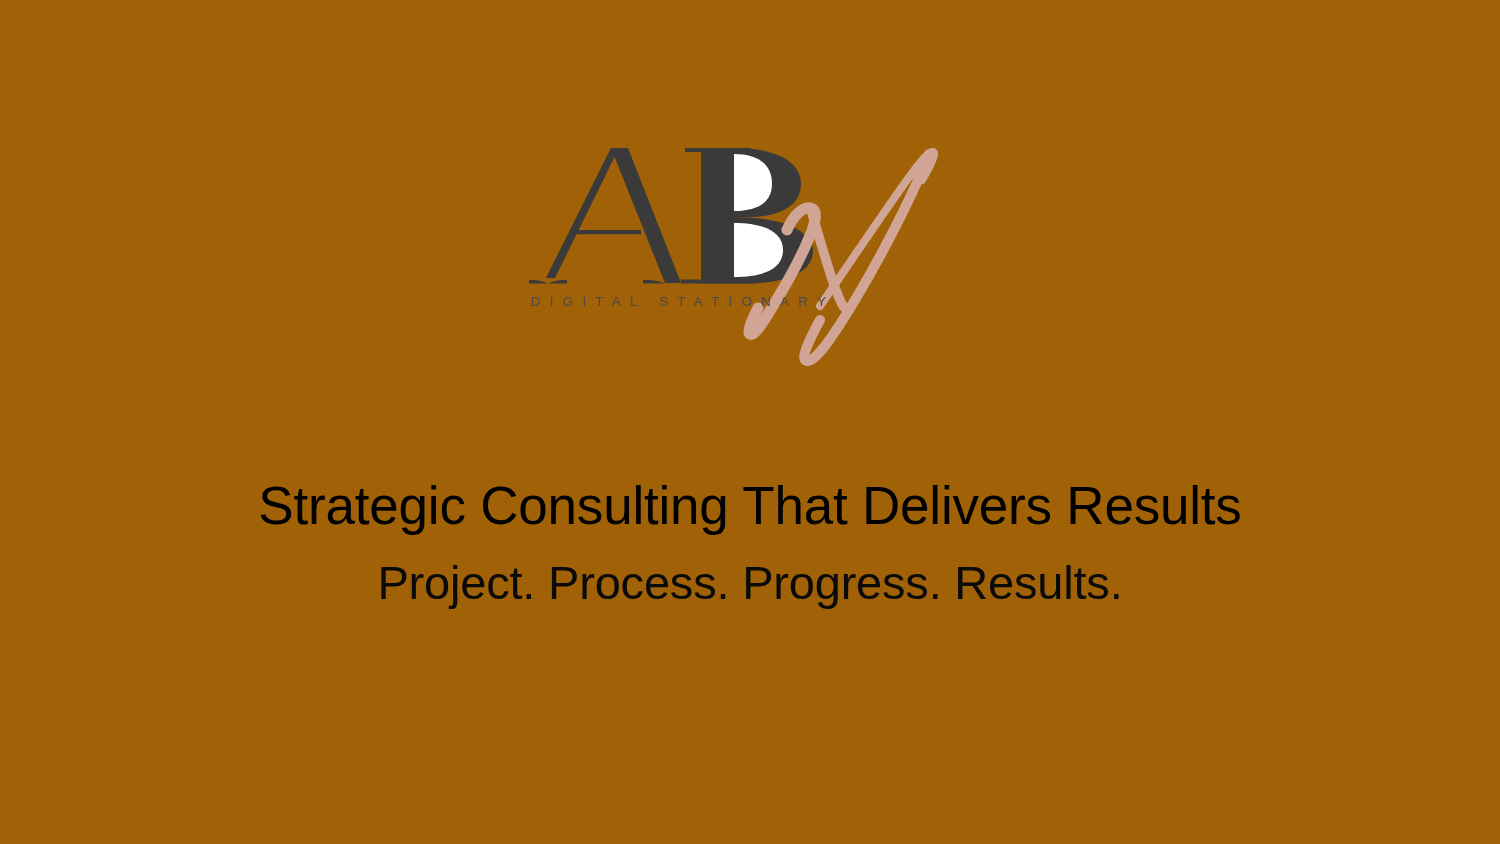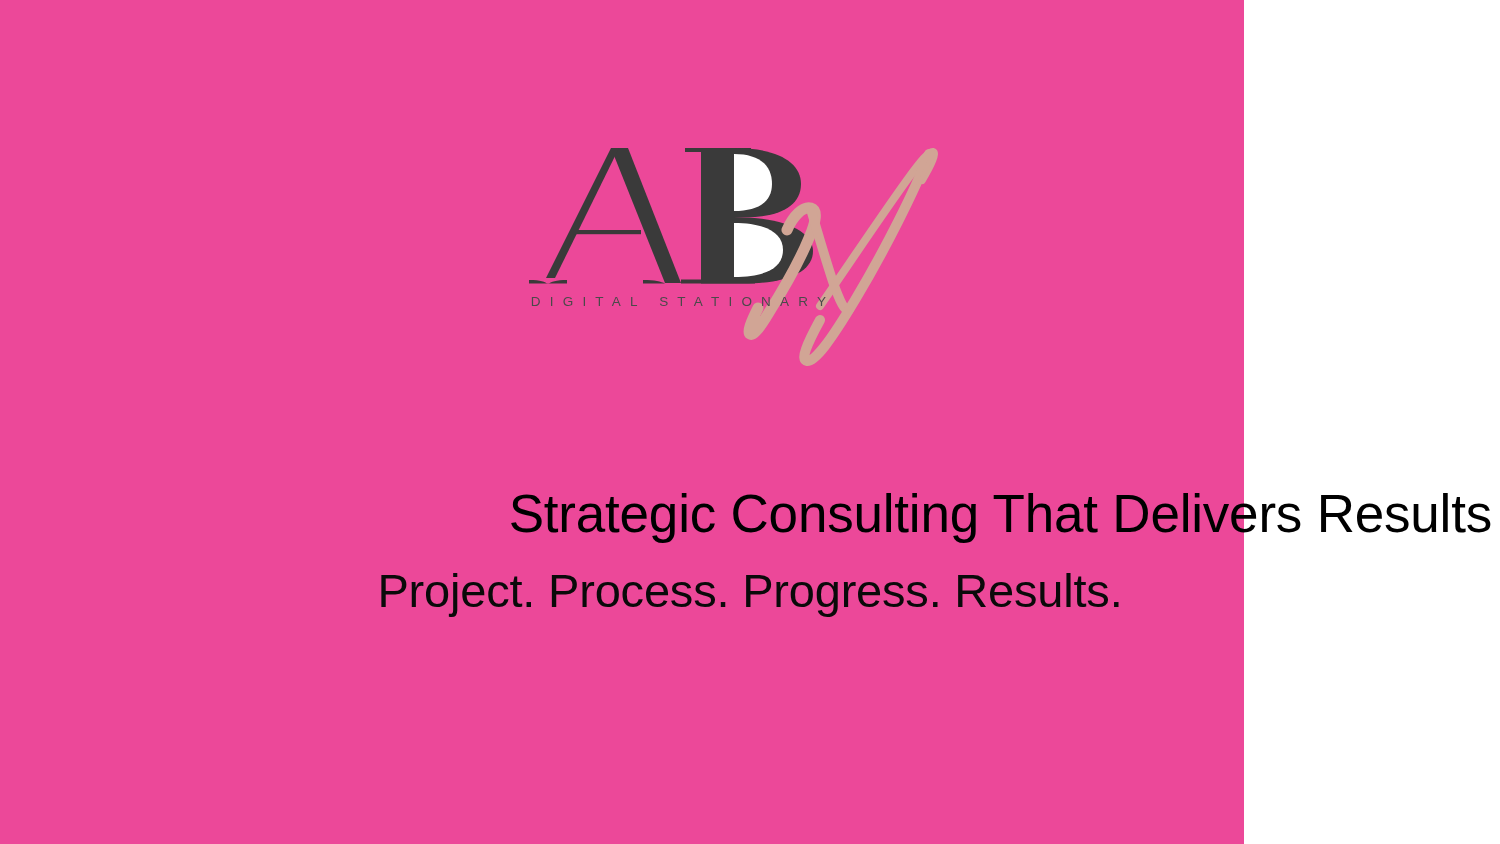--- a/index.html
+++ b/index.html
@@ -9,23 +9,23 @@
   body {
     width: 1500px;
     height: 844px;
     background: #ffffff;
     font-family: "Liberation Sans", sans-serif;
     overflow: hidden;
   }
 
   #slide {
     position: relative;
-    width: 1244px;
+    width: 1500px;
     height: 844px;
-    background: #ec4899;
+    background: #a16207;
   }
 
   
   #logo-block {
     position: absolute;
     left: 0;
     top: 118px;
     width: 1500px;
     height: 260px;
     display: flex;
@@ -54,23 +54,22 @@
     width: 1500px;
     text-align: center;
   }
   #headline {
     font-family: "Liberation Sans", sans-serif;
     font-size: 53px;
     font-weight: 400;
     line-height: 1.12;
     color: #000000;
     letter-spacing: -0.2px;
-    margin: 8px;
+    margin: 0;
     white-space: nowrap;
-    text-align: right;
   }
   #subtitle {
     font-family: "Liberation Sans", sans-serif;
     font-size: 47px;
     font-weight: 400;
     line-height: 1.15;
     color: #0a0a0a;
     letter-spacing: -0.2px;
     margin: 21px 0 0 0;
     white-space: nowrap;

